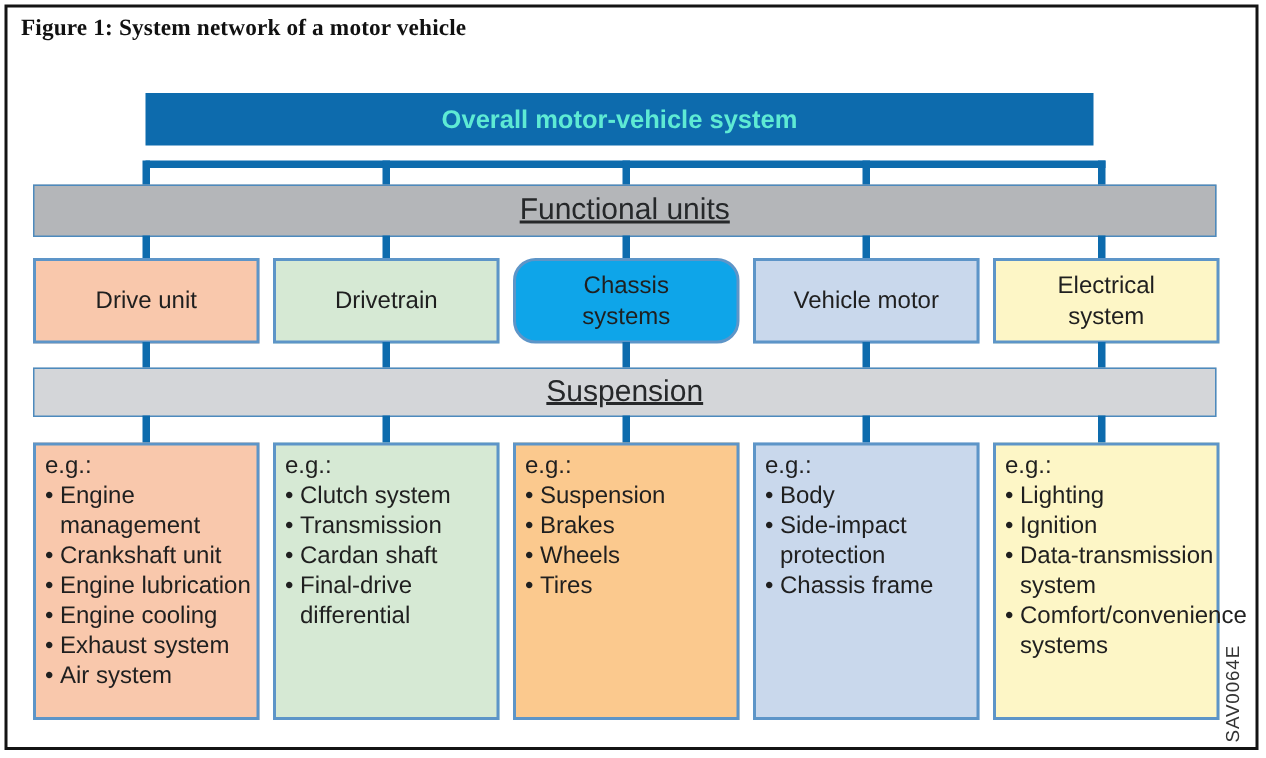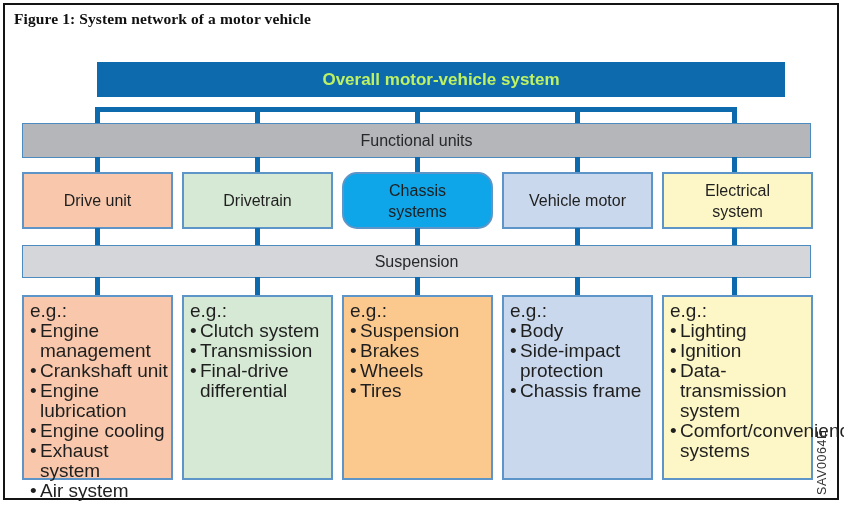--- a/index.html
+++ b/index.html
@@ -9,50 +9,50 @@
   }
   .outer-border{
     position:absolute;left:3px;top:3px;width:836px;height:497px;
     border:2px solid #141414;box-sizing:border-box;pointer-events:none;
   }
   .figure-title{
     position:absolute;left:14px;top:10px;font-size:15.5px;font-weight:bold;color:#111;
     letter-spacing:0.1px;white-space:nowrap;font-family:Liberation Serif, serif;
   }
   .root-bar{
-    position:absolute;left:97px;top:62px;width:688px;height:35px;
-    background:#0d6bad;color:#bef264;font-weight:bold;font-size:17px;
+    position:absolute;left:97px;top:62px;width:632px;height:35px;
+    background:#0d6bad;color:#5eead4;font-weight:bold;font-size:17px;
     display:flex;align-items:center;justify-content:center;
   }
   .rail{
     position:absolute;left:97px;top:107px;width:640px;height:5px;background:#0d6bad;
   }
   .stub{position:absolute;width:5px;background:#0d6bad;}
   .stub.c0{left:95px;} .stub.c1{left:255px;} .stub.c2{left:415px;}
   .stub.c3{left:575px;} .stub.c4{left:732px;}
   .stub.rowA{top:107px;height:17px;}
   .stub.rowB{top:157px;height:16px;}
   .stub.rowC{top:228px;height:18px;}
   .stub.rowD{top:277px;height:19px;}
   .band{
     position:absolute;left:22px;width:789px;box-sizing:border-box;
     border:1px solid #4d8abd;display:flex;align-items:center;justify-content:center;
-    font-size:16px;color:#26282a;
+    font-size:20px;color:#26282a;text-decoration:underline;
   }
   .band.functional{top:123px;height:35px;background:#b4b6b9;}
   .band.subsystems{top:245px;height:33px;background:#d4d6d9;}
   .unit-box{
     position:absolute;top:172px;width:151px;height:57px;box-sizing:border-box;
     border:2px solid #5d95c8;display:flex;align-items:center;justify-content:center;
     text-align:center;font-size:16px;line-height:21px;color:#1f1f1f;padding:0 22px;
   }
   .eg-box{
     position:absolute;top:295px;width:151px;height:185px;box-sizing:border-box;
     border:2px solid #5d95c8;padding:4px 2px 0 6px;
-    font-size:19px;line-height:20px;color:#1f1f1f;
+    font-size:16px;line-height:20px;color:#1f1f1f;
   }
   .col-l0{left:22px;} .col-l1{left:182px;} .col-l2{left:342px;}
   .col-l3{left:502px;} .col-l4{left:662px;}
   .eg-box ul{margin:0;padding:0;list-style:none;}
   .eg-box li{position:relative;padding-left:10px;}
   .eg-box li::before{content:"\2022";position:absolute;left:0;}
   .figure-code{
     position:absolute;left:815px;top:400px;height:95px;
     writing-mode:vertical-rl;transform:rotate(180deg);
     font-size:12.5px;color:#333;letter-spacing:0.6px;white-space:nowrap;
@@ -129,20 +129,21 @@
     <li>Exhaust system</li>
     <li>Air system</li>
   </ul>
 </div>
 
 <div class="eg-box col-l1" style="background-color: rgb(214, 233, 212);">
   <div>e.g.:</div>
   <ul>
     <li>Clutch system</li>
     <li>Transmission</li>
+    <li>Cardan shaft</li>
     <li>Final-drive differential</li>
   </ul>
 </div>
 
 <div class="eg-box col-l2" style="background-color: rgb(251, 201, 142);">
   <div>e.g.:</div>
   <ul>
     <li>Suspension</li>
     <li>Brakes</li>
     <li>Wheels</li>

